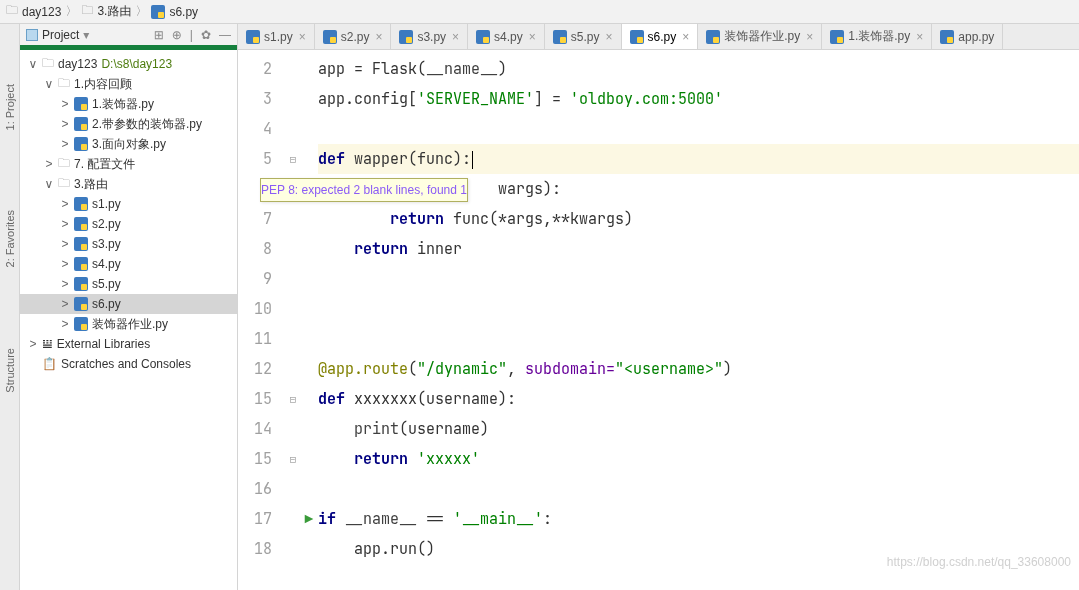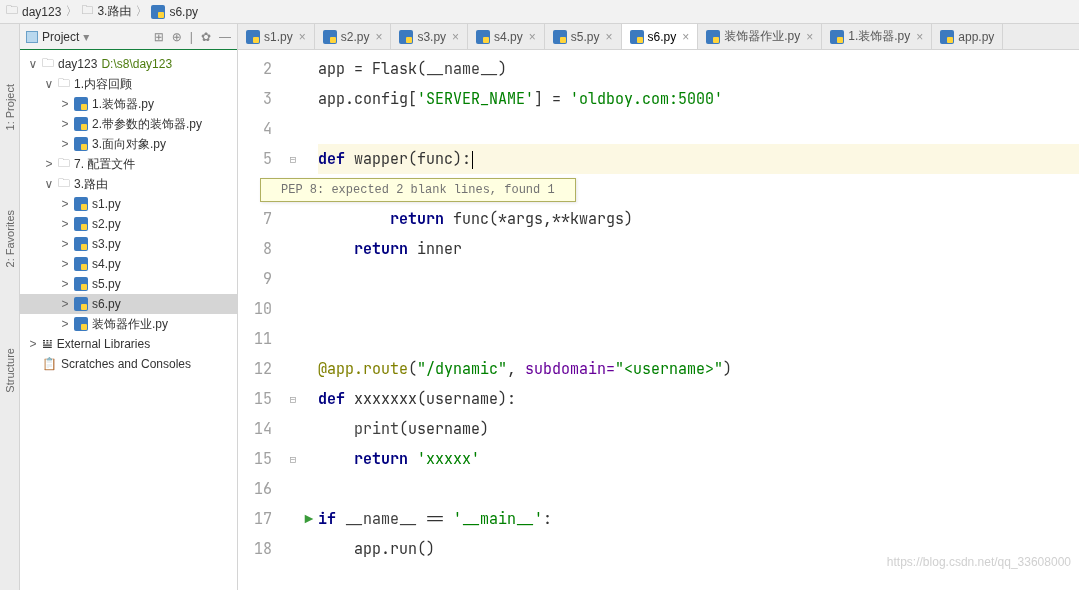--- a/index.html
+++ b/index.html
@@ -4,21 +4,21 @@
 <style>
 * { box-sizing: border-box; margin: 0; padding: 0; }
 body { font-family: "Segoe UI", Arial, sans-serif; font-size: 12px; color: #333; background: #fff; width: 1079px; height: 590px; overflow: hidden; position: relative; }
 .breadcrumb { height: 24px; display: flex; align-items: center; padding: 0 6px; border-bottom: 1px solid #d4d4d4; background: #f2f2f2; gap: 4px; }
 .breadcrumb .bc-item { display: flex; align-items: center; gap: 4px; color: #333; }
 .breadcrumb .sep { color: #888; }
 .main { display: flex; height: calc(100% - 24px); }
 .sidebar-tabs { width: 20px; background: #ececec; border-right: 1px solid #d4d4d4; display: flex; flex-direction: column; align-items: center; padding-top: 60px; gap: 80px; }
 .sidebar-tabs .stab { writing-mode: vertical-rl; transform: rotate(180deg); font-size: 11px; color: #666; white-space: nowrap; }
 .project-panel { width: 218px; background: #fff; border-right: 1px solid #d4d4d4; display: flex; flex-direction: column; }
-.panel-header { height: 26px; border-bottom: 1px solid #15803d; display: flex; align-items: center; padding: 0 6px; gap: 6px; background: #f2f2f2; }
+.panel-header { height: 26px; border-bottom: 5px solid #15803d; display: flex; align-items: center; padding: 0 6px; gap: 6px; background: #f2f2f2; }
 .panel-header .title { display: flex; align-items: center; gap: 4px; font-size: 12px; }
 .panel-header .tools { margin-left: auto; display: flex; gap: 8px; color: #888; }
 .tree { padding: 4px 0; font-size: 12px; overflow-y: auto; }
 .tree-row { display: flex; align-items: center; height: 20px; padding-left: var(--ind, 8px); gap: 4px; white-space: nowrap; }
 .tree-row.selected { background: #d5d5d5; }
 .tree-row .chev { width: 10px; color: #666; text-align: center; }
 .tree-row .label { }
 .tree-row .muted { color: #4d7c0f; }
 .icon-dir { color: #8a8a8a; }
 .icon-py { width: 14px; height: 14px; background: #3c7abf; border-radius: 2px; display: inline-block; position: relative; }
@@ -38,21 +38,21 @@
 .run-tri { color: #3a9b3a; font-size: 14px; }
 .code { flex: 1; padding-top: 4px; }
 .line { height: 30px; line-height: 30px; white-space: pre; position: relative; }
 .line.hl { background: #fcf8e3; }
 .cursor { display: inline-block; width: 1px; height: 18px; background: #000; vertical-align: middle; margin-left: 1px; }
 .kw { color: #000080; font-weight: bold; }
 .builtin { color: #404040; }
 .str { color: #008000; }
 .decorator { color: #808000; }
 .named { color: #660099; }
-.tooltip { position: absolute; background: #ffffe1; border: 1px solid #b0b060; padding: 4px 20px; font-size: 12px; color: #737373; font-family: Liberation Mono, monospace; box-shadow: 1px 1px 3px rgba(0,0,0,.1); z-index: 10; }
+.tooltip { position: absolute; background: #ffffe1; border: 1px solid #b0b060; padding: 4px 0; font-size: 12px; color: #8b5cf6; font-family: Liberation Sans, sans-serif; box-shadow: 1px 1px 3px rgba(0,0,0,.1); z-index: 10; }
 .watermark { position: absolute; right: 8px; bottom: 21px; color: #d0d0d0; font-size: 12px; font-family: Arial, sans-serif; }
 .icon-proj { display:inline-block; width:12px; height:12px; background:#b9d8ee; border:1px solid #6aa0c8; }
 </style>
 </head>
 <body>
 
 <div class="breadcrumb" id="bc">
     <span class="bc-item">
       <span class="icon-dir">🗀</span>
       <span>day123</span>

